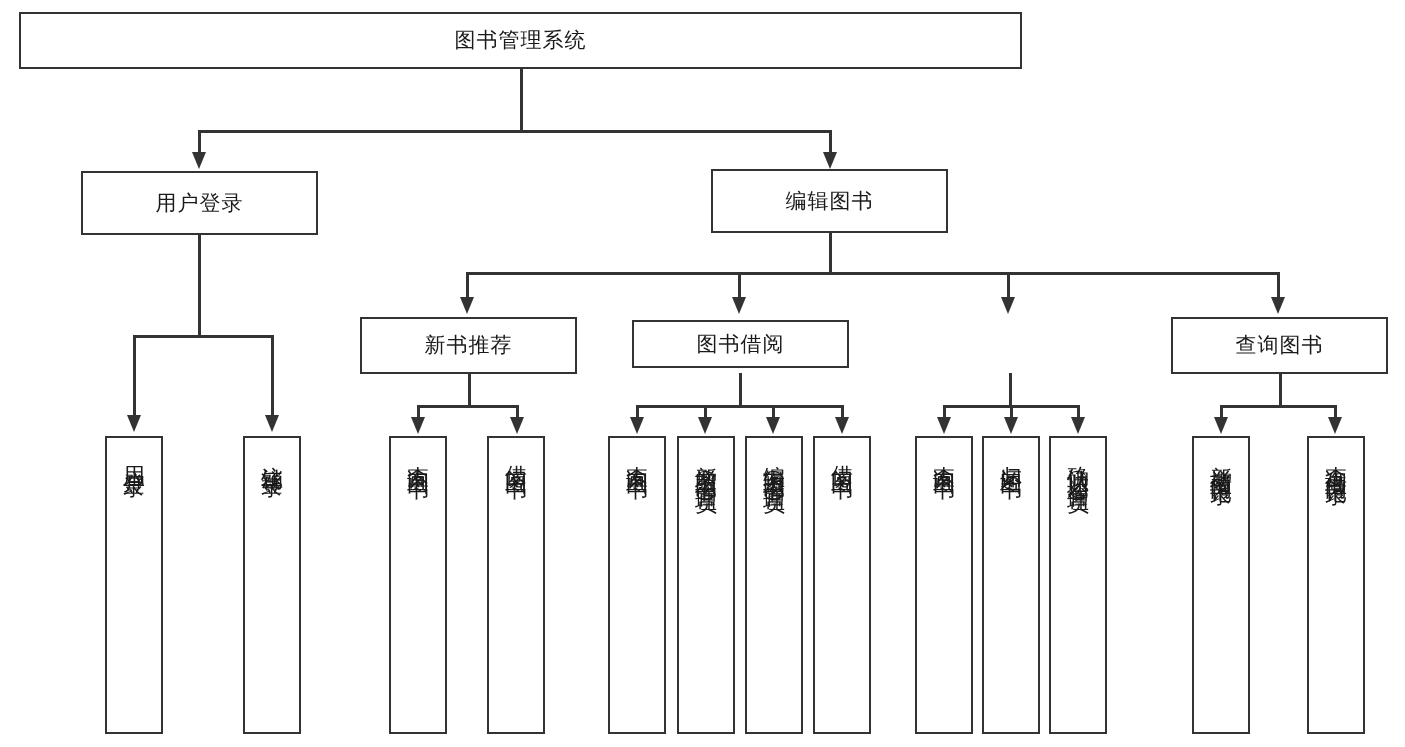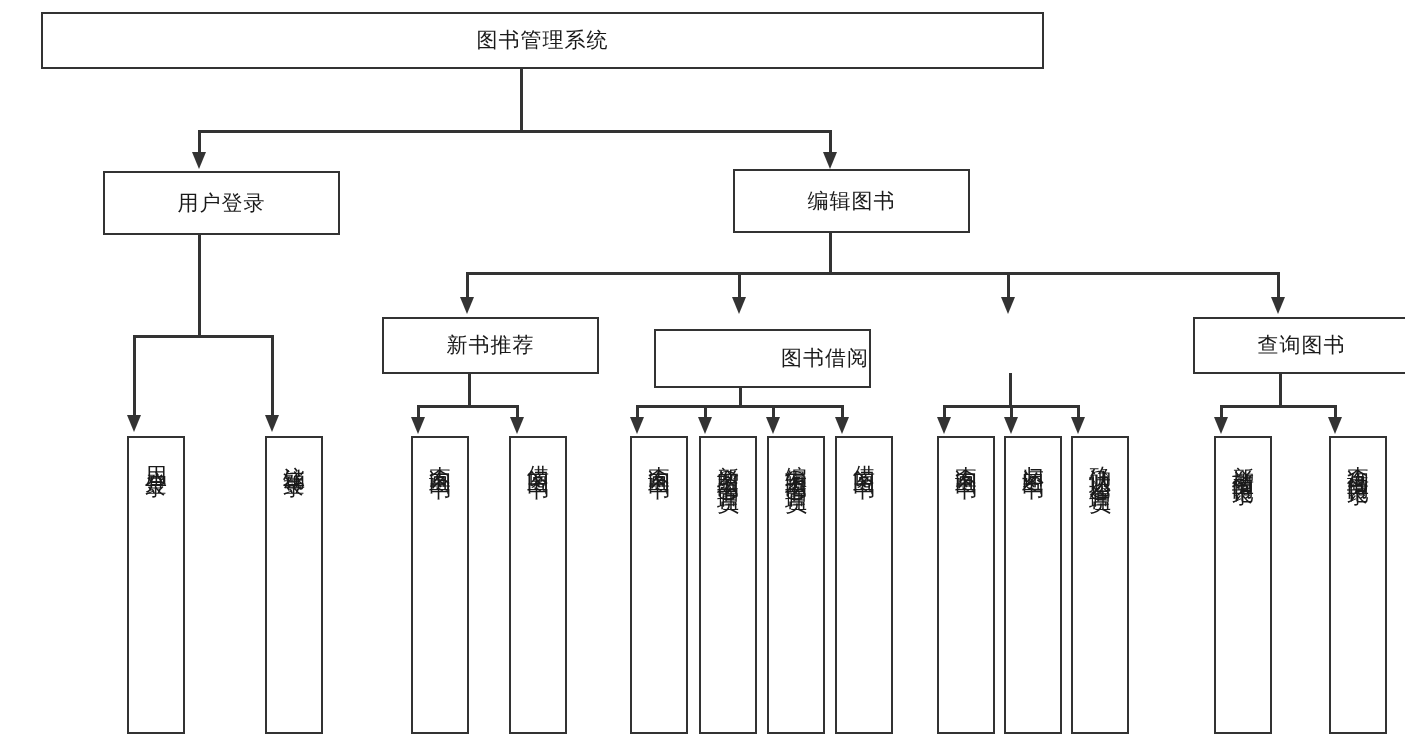--- a/index.html
+++ b/index.html
@@ -21,21 +21,20 @@
   .node {
     position: absolute;
     box-sizing: border-box;
     border: 2.5px solid #333333;
     background: #ffffff;
     display: flex;
     align-items: center;
     justify-content: center;
     color: #1a1a1a;
     z-index: 3;
-    margin-left: 22px;
   }
   .node .label {
     font-size: 21px;
     line-height: 1.05;
     letter-spacing: 1px;
     white-space: nowrap;
     color: #1a1a1a;
   }
   
   .node.vert {
@@ -150,21 +149,21 @@
   <div class="node" style="left:81px; top:171px; width:237px; height:64px;">
     <span class="label">用户登录</span>
   </div>
   <div class="node" style="left:711px; top:169px; width:237px; height:64px;">
     <span class="label">编辑图书</span>
   </div>
 
   <div class="node" style="left:360px; top:317px; width:217px; height:57px;text-align:center;">
     <span class="label">新书推荐</span>
   </div>
-  <div class="node" style="left:632px; top:329px; width:217px; height:59px;justify-content:flex-end;">
+  <div class="node" style="left:632px; top:320px; width:217px; height:48px;">
     <span class="label">图书借阅</span>
   </div>
   <div class="node" style="left:1171px; top:317px; width:217px; height:57px;">
     <span class="label">查询图书</span>
   </div>
 
   <div class="node vert" style="left:105px; top:436px; width:58px; height:298px;">
     <span class="label">用户登录</span>
   </div>
   <div class="node vert" style="left:243px; top:436px; width:58px; height:298px;">

